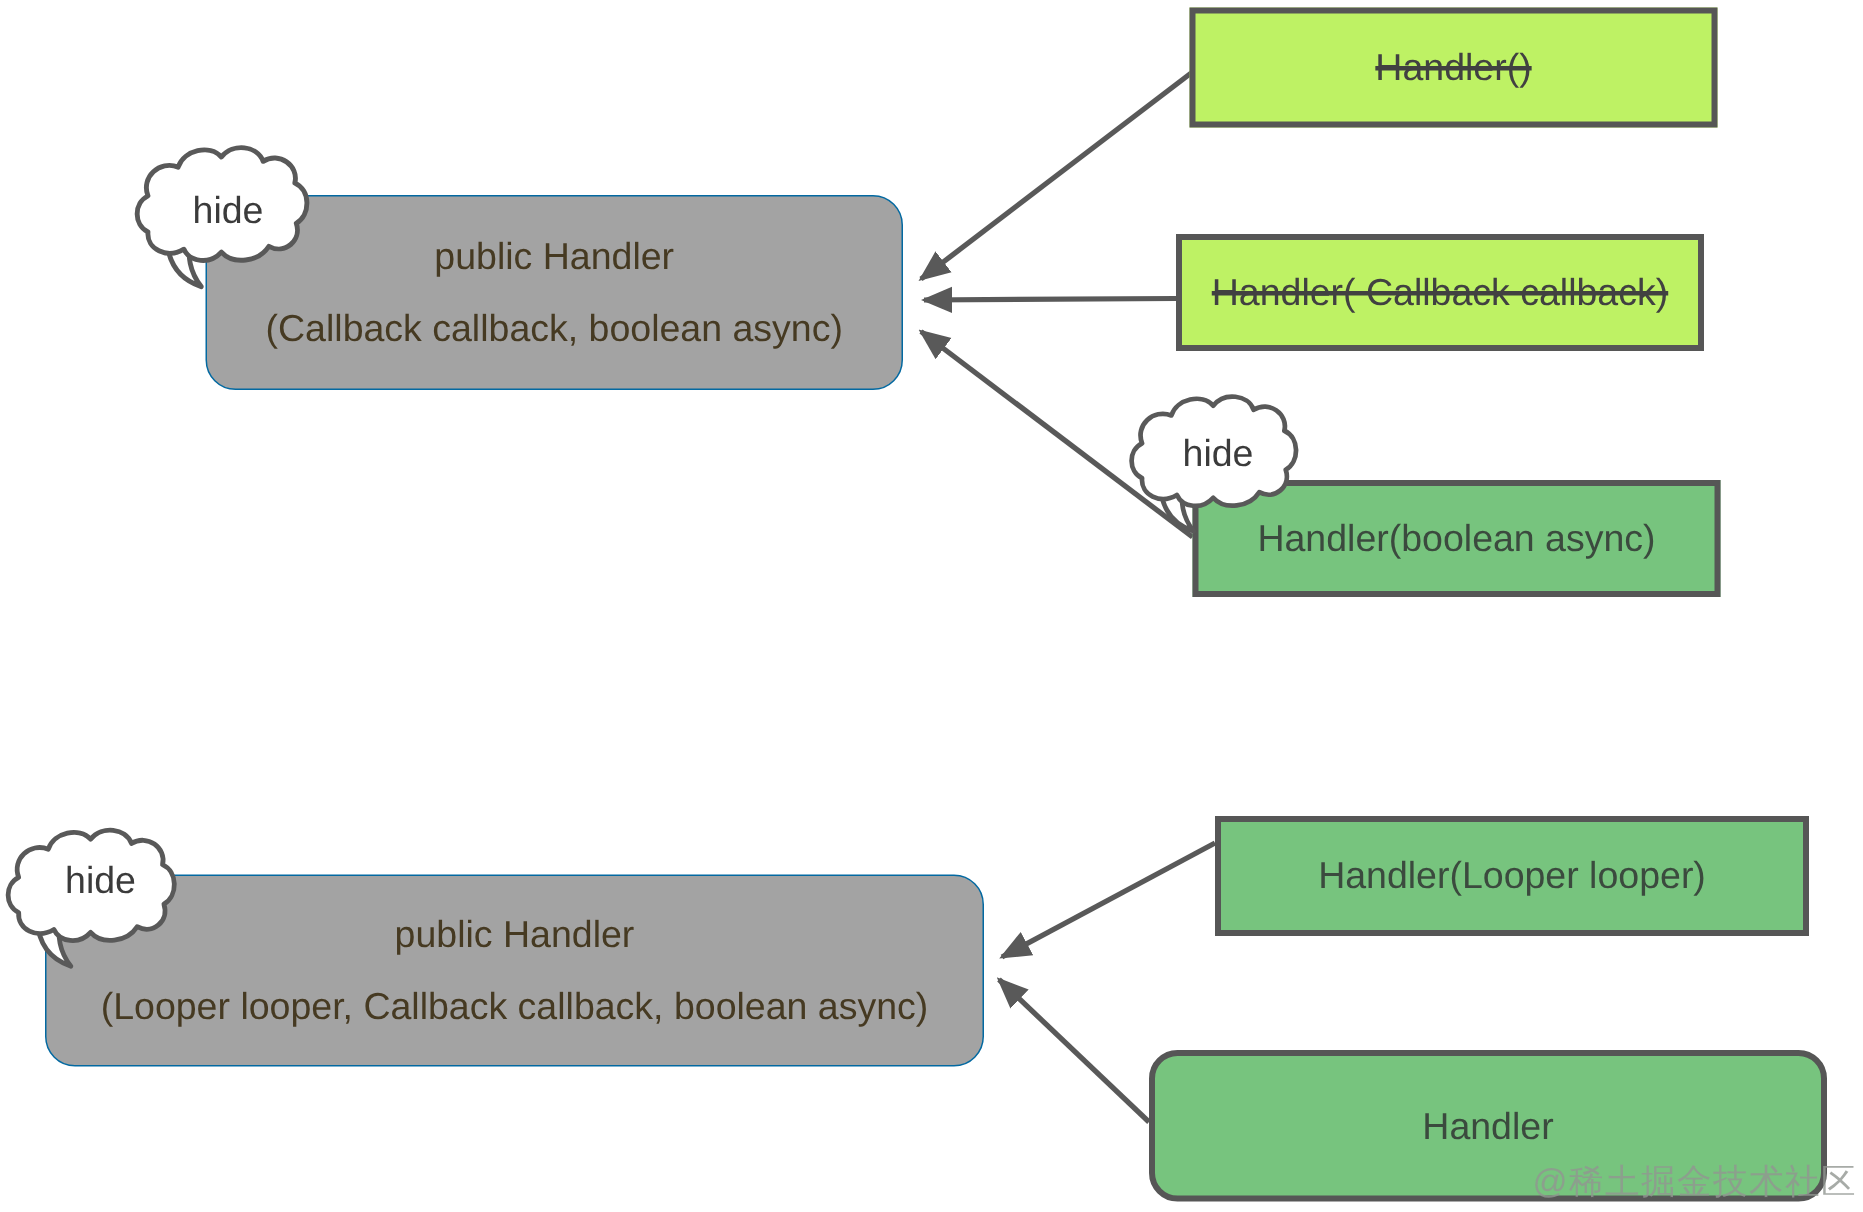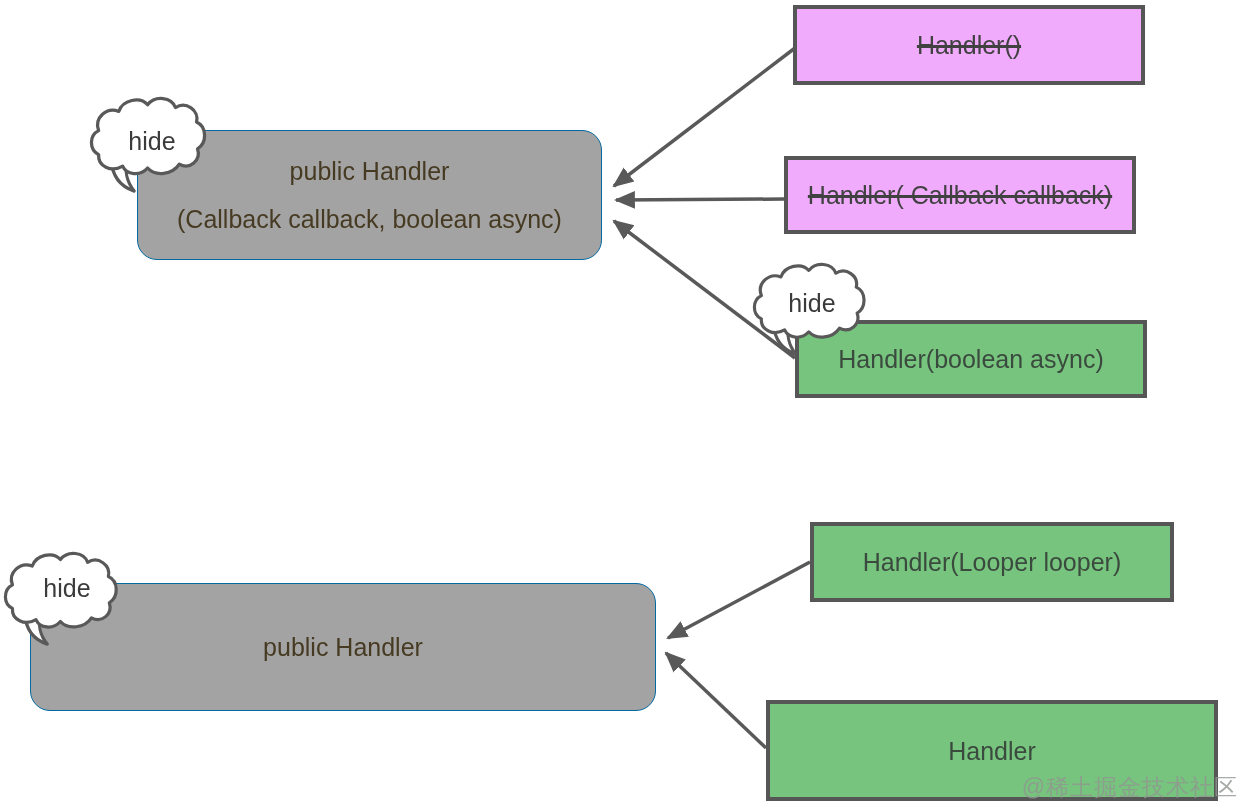--- a/index.html
+++ b/index.html
@@ -11,21 +11,21 @@
   #arrows-layer { z-index:1; }
   #clouds-layer { z-index:3; pointer-events:none; }
 
   .box {
     position:absolute; box-sizing:border-box; z-index:2;
     display:flex; flex-direction:column; align-items:center; justify-content:center;
     text-align:center;
   }
   .box .line { font-size:25px; line-height:48px; white-space:nowrap; }
   .gold { background:#a3a3a3; border:1px solid #0369a1; border-radius:20px; color:#463A22; }
-  .gray { background:#f0abfc; border:4px solid #565656; color:#414141; }
+  .gray { background:#bef264; border:4px solid #565656; color:#414141; }
   .green { background:#77C47E; border:4px solid #565656; color:#3B4A3E; }
   .strike { text-decoration:line-through; text-decoration-thickness:2.5px; }
 
   .hide-label {
     position:absolute; transform:translate(-50%,-50%); z-index:4;
     font-size:25px; color:#3b3b3b; white-space:nowrap;text-align:center;
   }
   .watermark {
     position:absolute; right:4px; bottom:5px; z-index:5;
     font-size:23px; letter-spacing:1px; color:rgba(145,150,145,0.8);
@@ -63,27 +63,28 @@
   <div class="box green" style="left:795px; top:320px; width:352px; height:78px;">
     <div class="line">Handler(boolean async)</div>
   </div>
 
   <div class="box gray" style="left:784px; top:156px; width:352px; height:78px;">
     <div class="line strike">Handler( Callback callback)</div>
   </div>
 
   <div class="box gold" style="left:30px; top:583px; width:626px; height:128px;">
     <div class="line">public Handler</div>
+    <div class="line">(Looper looper, Callback callback, boolean async)</div>
   </div>
 
-  <div class="box green" style="left:810px; top:522px; width:364px; height:80px;">
+  <div class="box green" style="left:810px; top:544px; width:396px; height:80px;">
     <div class="line">Handler(Looper looper)</div>
   </div>
 
-  <div class="box green" style="left:766px; top:700px; width:452px; height:101px;">
+  <div class="box green" style="left:766px; top:700px; width:452px; height:101px;border-radius:19px;">
     <div class="line">Handler</div>
   </div>
 
   <svg id="clouds-layer" class="layer">
     <g fill="#ffffff" stroke="#595959" stroke-width="3.4" stroke-linejoin="round">
 
       <g transform="translate(90,97) scale(0.96)">
         <path d="M22,65 C23,82 31,93 46,98 C38,88 36,76 39,66 Z"></path>
         <path d="M34,72 C22,79 8,72 9,60 C-1,55 -1,40 9,35 C4,22 17,10 30,15
                  C34,3 52,-1 60,8 C68,-2 85,0 89,11 C100,4 114,14 111,26

